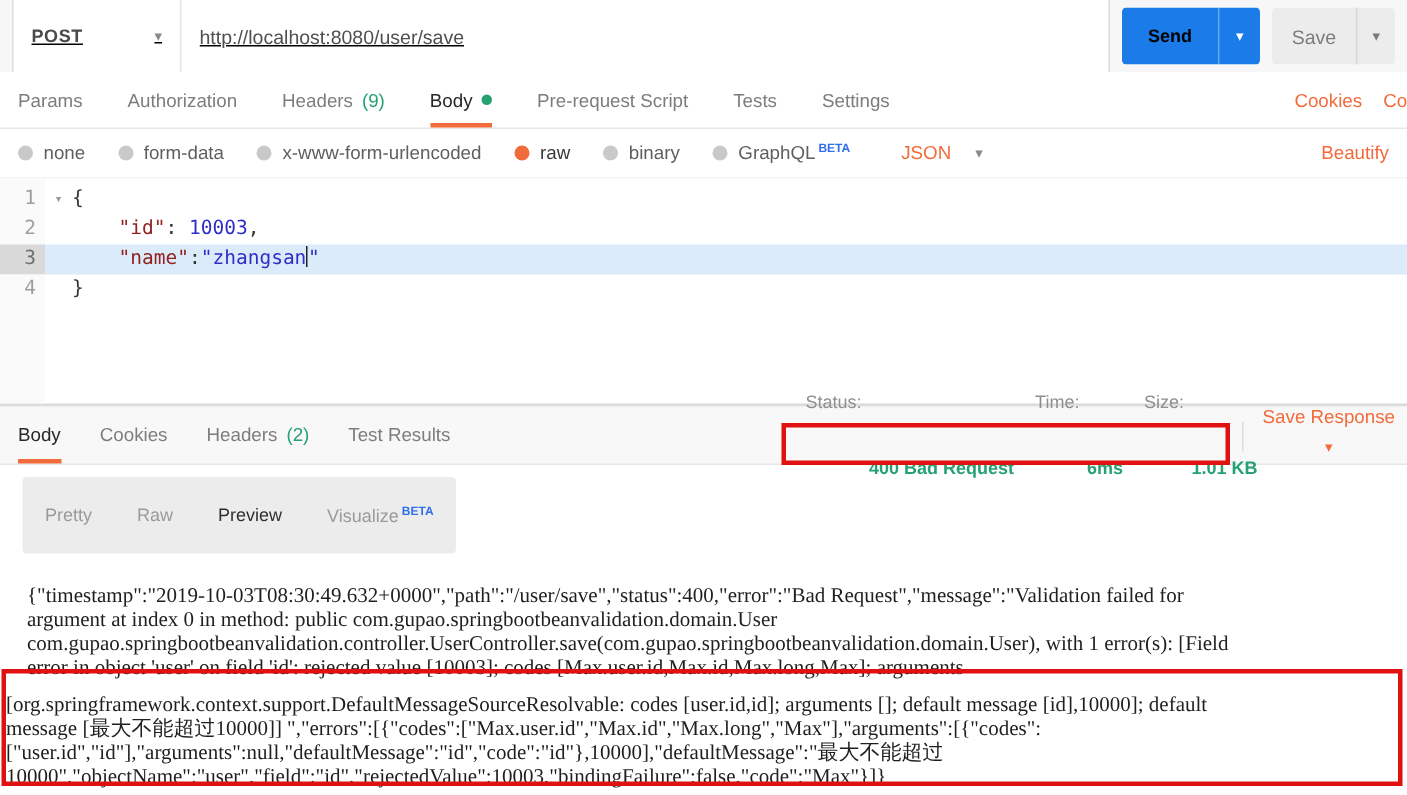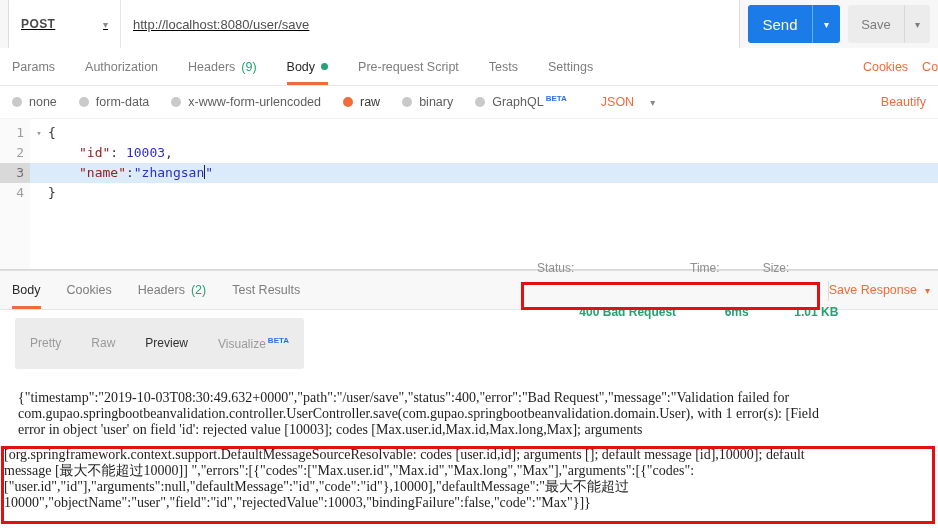--- a/index.html
+++ b/index.html
@@ -8,21 +8,21 @@
   .app { position:relative; width:938px; height:530px; }
 
   
   .topbar { height:48px; background:#f7f7f7; display:flex; align-items:center; padding:0 8px; gap:8px; }
   .url-control { flex:1; height:52px; background:#fff; border:1px solid #dcdcdc; border-radius:3px; display:flex; align-items:stretch;text-decoration:underline; }
   .method-select { width:112px; display:flex; align-items:center; justify-content:space-between; padding:0 12px; border-right:1px solid #e6e6e6; cursor:pointer; }
   .method-select .m { font-size:12px; font-weight:600; letter-spacing:.4px; color:#4a4a4a; }
   .chev { font-size:10px; color:#8a8a8a; }
   .url-input { flex:1; border:0; outline:0; padding:0 12px; font-size:13px; color:#4f4f4f; background:transparent; font-family:"Liberation Sans",sans-serif; }
   .send-group, .save-group { height:38px; display:flex; border-radius:3px; overflow:hidden; }
-  .send-main { width:64px; background:#1a7be9; color:#fef9c3; border:0; font-size:15px; font-weight:400; cursor:pointer; }
+  .send-main { width:64px; background:#1a7be9; color:#000000; border:0; font-size:12px; font-weight:700; cursor:pointer; }
   .send-caret { width:28px; background:#1a7be9; color:#fff; border:0; border-left:1px solid rgba(255,255,255,.35); font-size:10px; cursor:pointer; }
   .save-main { width:56px; background:#ececec; color:#7c7c7c; border:0; font-size:13px; cursor:pointer; }
   .save-caret { width:26px; background:#ececec; color:#7c7c7c; border:0; border-left:1px solid #d8d8d8; font-size:10px; cursor:pointer; }
 
   
   .req-tabs { position:relative; height:38px; display:flex; align-items:stretch; padding:0 12px; gap:30px; border-bottom:1px solid #e8e8e8; background:#fff; }
   .tab { display:flex; align-items:center; gap:6px; font-size:12.5px; color:#7d7d7d; cursor:pointer; }
   .tab.active { color:#282828; border-bottom:3px solid #f26b3a; padding-top:3px; }
   .count-green { color:#26a172; }
   .dot-green { width:7px; height:7px; border-radius:50%; background:#26a172; display:inline-block; }
@@ -56,21 +56,21 @@
   .caret-bar { display:inline-block; width:1px; height:14px; background:#222; vertical-align:-2px; }
 
   
   .resp-header { position:relative; height:40px; background:#f8f8f8; border-top:1px solid #e0e0e0; border-bottom:1px solid #e6e6e6; display:flex; align-items:stretch; padding:0 12px; gap:26px; }
   .resp-header .tab { font-size:12.5px; }
   .resp-meta { position:absolute; left:537px; top:0; height:100%; display:flex; align-items:center; gap:14px; font-size:12px; }
   .meta-pair { display:flex; gap:5px; }
   .meta-label { color:#8f8f8f; }
   .meta-value { color:#26a172; font-weight:600;margin-top:44px; }
   .meta-divider { position:absolute; left:828px; top:10px; width:1px; height:20px; background:#dcdcdc; }
-  .save-response { position:absolute; right:8px; top:0; height:100%; display:flex; align-items:center; gap:8px; color:#f26b3a; font-size:12.5px; cursor:pointer; }
+  .save-response { position:absolute; right:8px; top:0; height:100%; display:flex; align-items:center; gap:8px; color:#f26b3a; font-size:12.5px; cursor:pointer;flex-direction:column; }
   .save-response .chev { color:#f26b3a; }
 
   
   .resp-view-row { padding:8px 0 0 15px; background:#fff; }
   .segmented { display:inline-flex; background:#ececec; border-radius:3px; }
   .seg { padding:18px 15px; font-size:12px; color:#9a9a9a; cursor:pointer; }
   .seg.active { color:#2f2f2f; }
 
   
   .resp-body { position:relative; font-family:"Liberation Serif","DejaVu Serif",serif; font-size:14px; color:#1f1f1f; }
@@ -233,20 +233,21 @@
       <span class="seg">Pretty</span>
       <span class="seg">Raw</span>
       <span class="seg active">Preview</span>
       <span class="seg"><span>Visualize</span><sup class="beta">BETA</sup></span>
     </div>
   </div>
 
   <div class="resp-body">
     <div class="blk-top">
       <div class="resp-line">{"timestamp":"2019-10-03T08:30:49.632+0000","path":"/user/save","status":400,"error":"Bad Request","message":"Validation failed for</div>
+      <div class="resp-line">argument at index 0 in method: public com.gupao.springbootbeanvalidation.domain.User</div>
       <div class="resp-line">com.gupao.springbootbeanvalidation.controller.UserController.save(com.gupao.springbootbeanvalidation.domain.User), with 1 error(s): [Field</div>
       <div class="resp-line">error in object 'user' on field 'id': rejected value [10003]; codes [Max.user.id,Max.id,Max.long,Max]; arguments</div>
     </div>
     <div class="blk-boxed">
       <div class="resp-line">[org.springframework.context.support.DefaultMessageSourceResolvable: codes [user.id,id]; arguments []; default message [id],10000]; default</div>
       <div class="resp-line">message [最大不能超过10000]] ","errors":[{"codes":["Max.user.id","Max.id","Max.long","Max"],"arguments":[{"codes":</div>
       <div class="resp-line">["user.id","id"],"arguments":null,"defaultMessage":"id","code":"id"},10000],"defaultMessage":"最大不能超过</div>
       <div class="resp-line">10000","objectName":"user","field":"id","rejectedValue":10003,"bindingFailure":false,"code":"Max"}]}</div>
     </div>
   </div>

